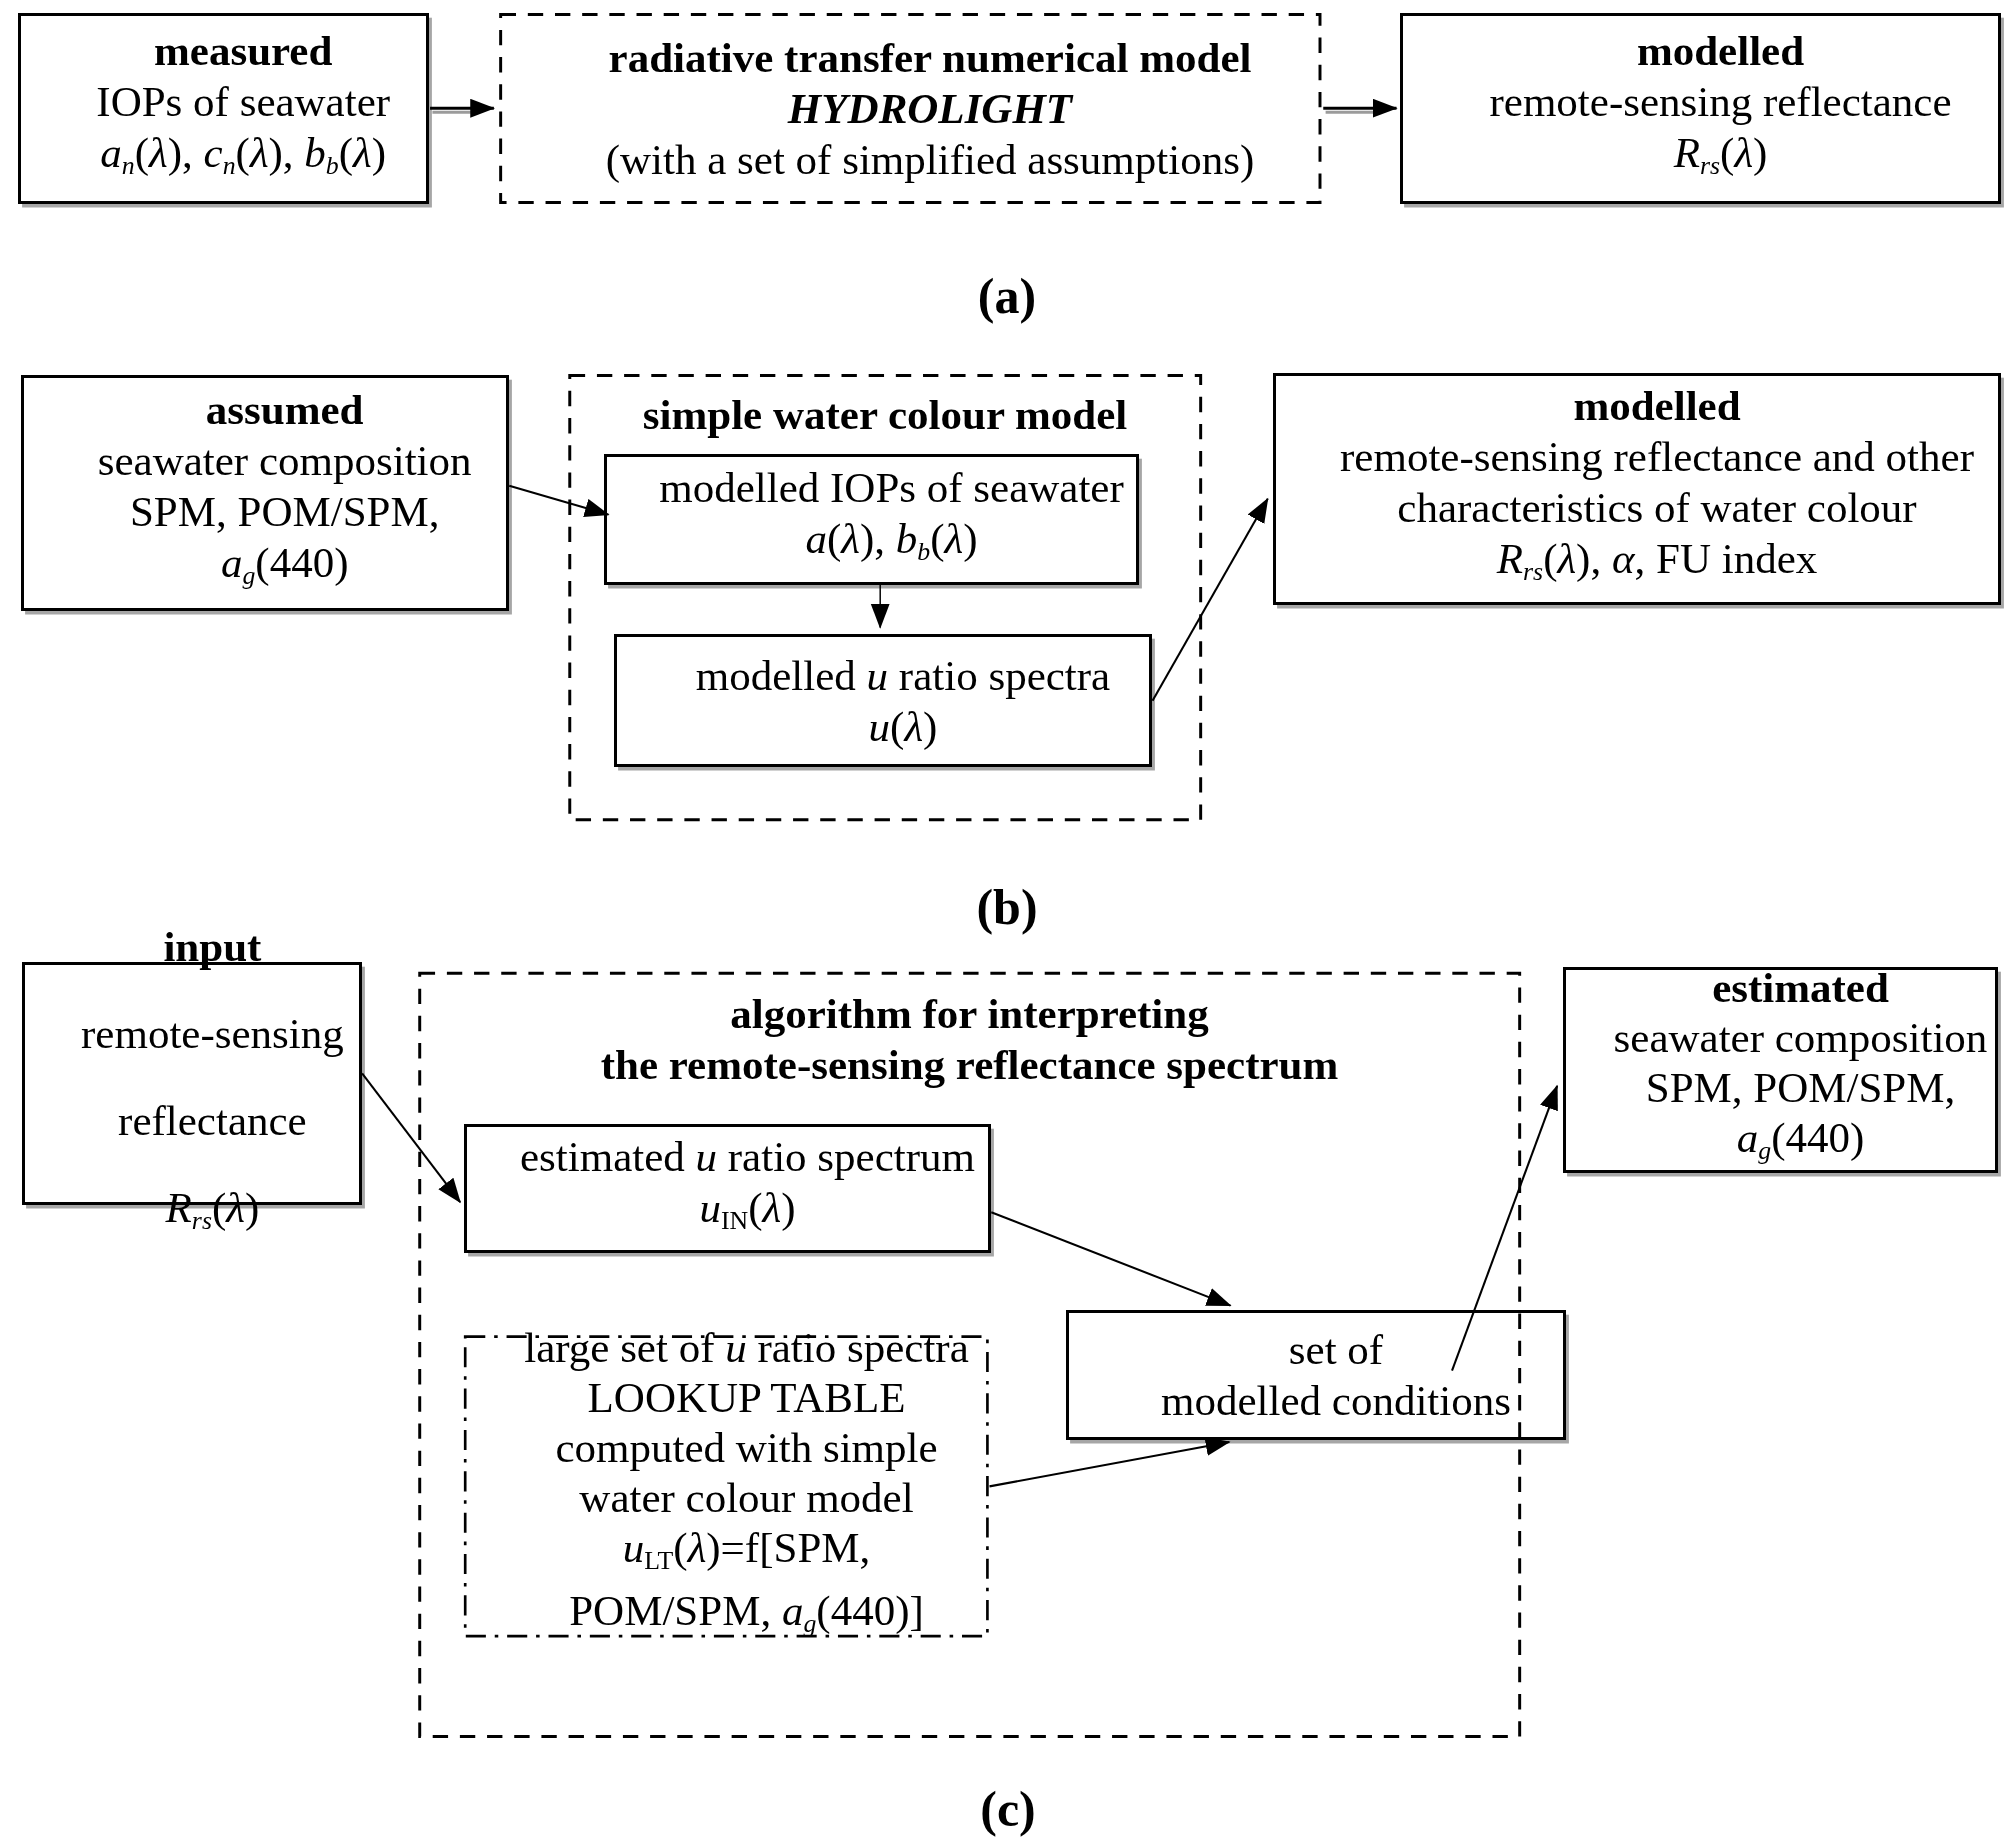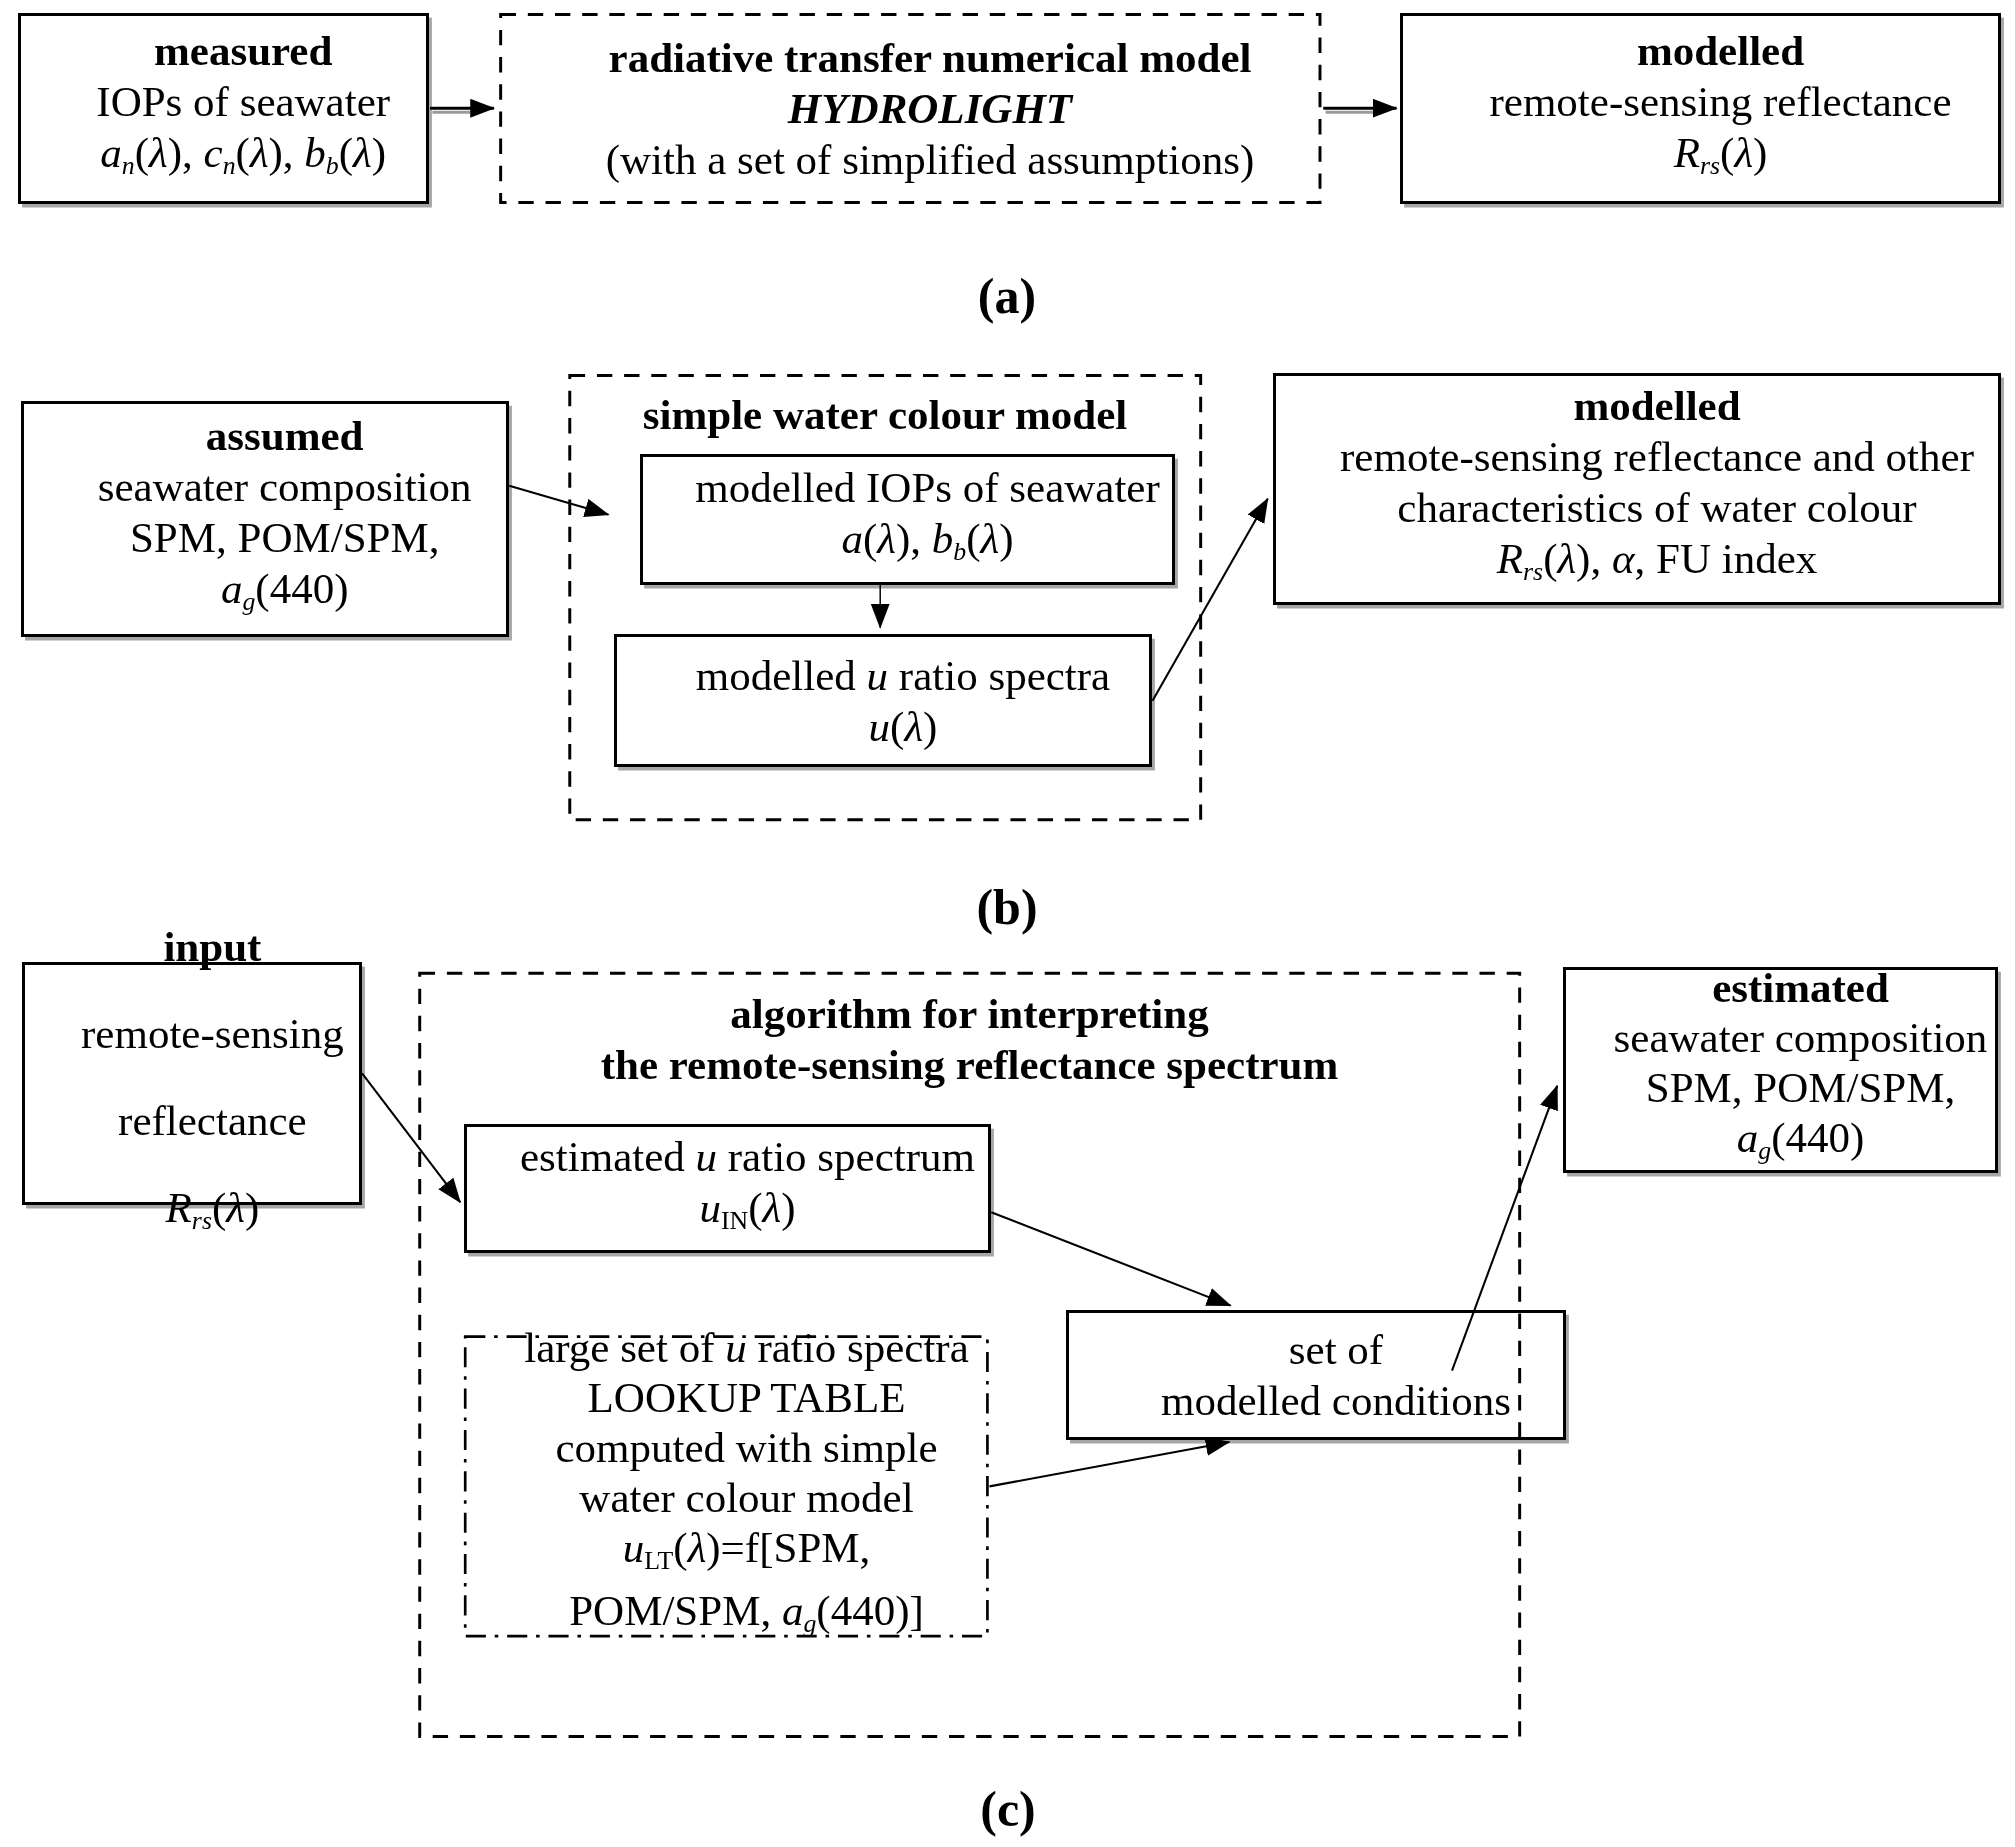--- a/index.html
+++ b/index.html
@@ -105,32 +105,32 @@
     </div>
 
   <div class="box solid" style="left:1400px;top:13px;width:601px;height:191px;">
       <div class="ln"><span class="sg-b">modelled</span></div>
       <div class="ln"><span class="sg-r">remote-sensing reflectance</span></div>
       <div class="ln"><span class="sg-i">R</span><span class="sg-subi">rs</span><span class="sg-r">(</span><span class="sg-i">λ</span><span class="sg-r">)</span></div>
     </div>
 
   <div class="plabel" style="left:889px;top:267px;">(a)</div>
 
-  <div class="box solid" style="left:20.7px;top:375px;width:488px;height:236px;margin-top:26px;">
+  <div class="box solid" style="left:20.7px;top:375px;width:488px;height:236px;">
       <div class="ln"><span class="sg-b">assumed</span></div>
       <div class="ln"><span class="sg-r">seawater composition</span></div>
       <div class="ln"><span class="sg-r">SPM, POM/SPM,</span></div>
       <div class="ln"><span class="sg-i">a</span><span class="sg-subi">g</span><span class="sg-r">(440)</span></div>
     </div>
 
   <div class="titleblock" style="left:568px;top:389px;width:634px;">
       <div class="ln"><span class="sg-b">simple water colour model</span></div>
     </div>
 
-  <div class="box solid" style="left:640px;top:454px;width:535px;height:131px;">
+  <div class="box solid" style="left:604px;top:454px;width:535px;height:131px;">
       <div class="ln"><span class="sg-r">modelled IOPs of seawater</span></div>
       <div class="ln"><span class="sg-i">a</span><span class="sg-r">(</span><span class="sg-i">λ</span><span class="sg-r">), </span><span class="sg-i">b</span><span class="sg-subi">b</span><span class="sg-r">(</span><span class="sg-i">λ</span><span class="sg-r">)</span></div>
     </div>
 
   <div class="box solid" style="left:614px;top:634px;width:538px;height:133px;">
       <div class="ln"><span class="sg-r">modelled </span><span class="sg-i">u</span><span class="sg-r"> ratio spectra</span></div>
       <div class="ln"><span class="sg-i">u</span><span class="sg-r">(</span><span class="sg-i">λ</span><span class="sg-r">)</span></div>
     </div>
 
   <div class="box solid" style="left:1273px;top:373px;width:728px;height:232px;">

